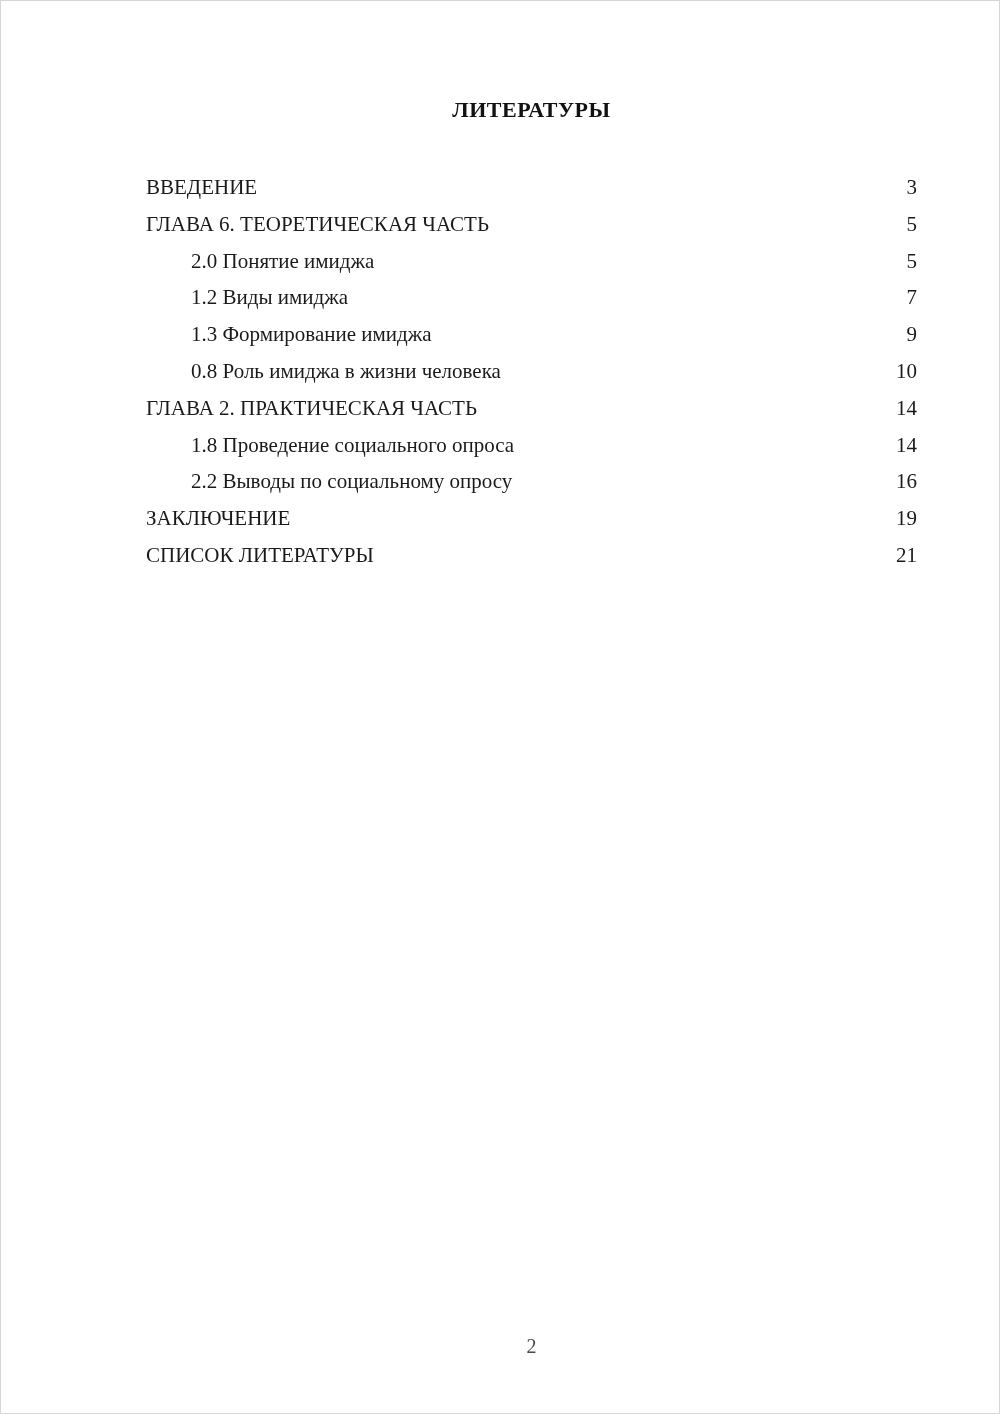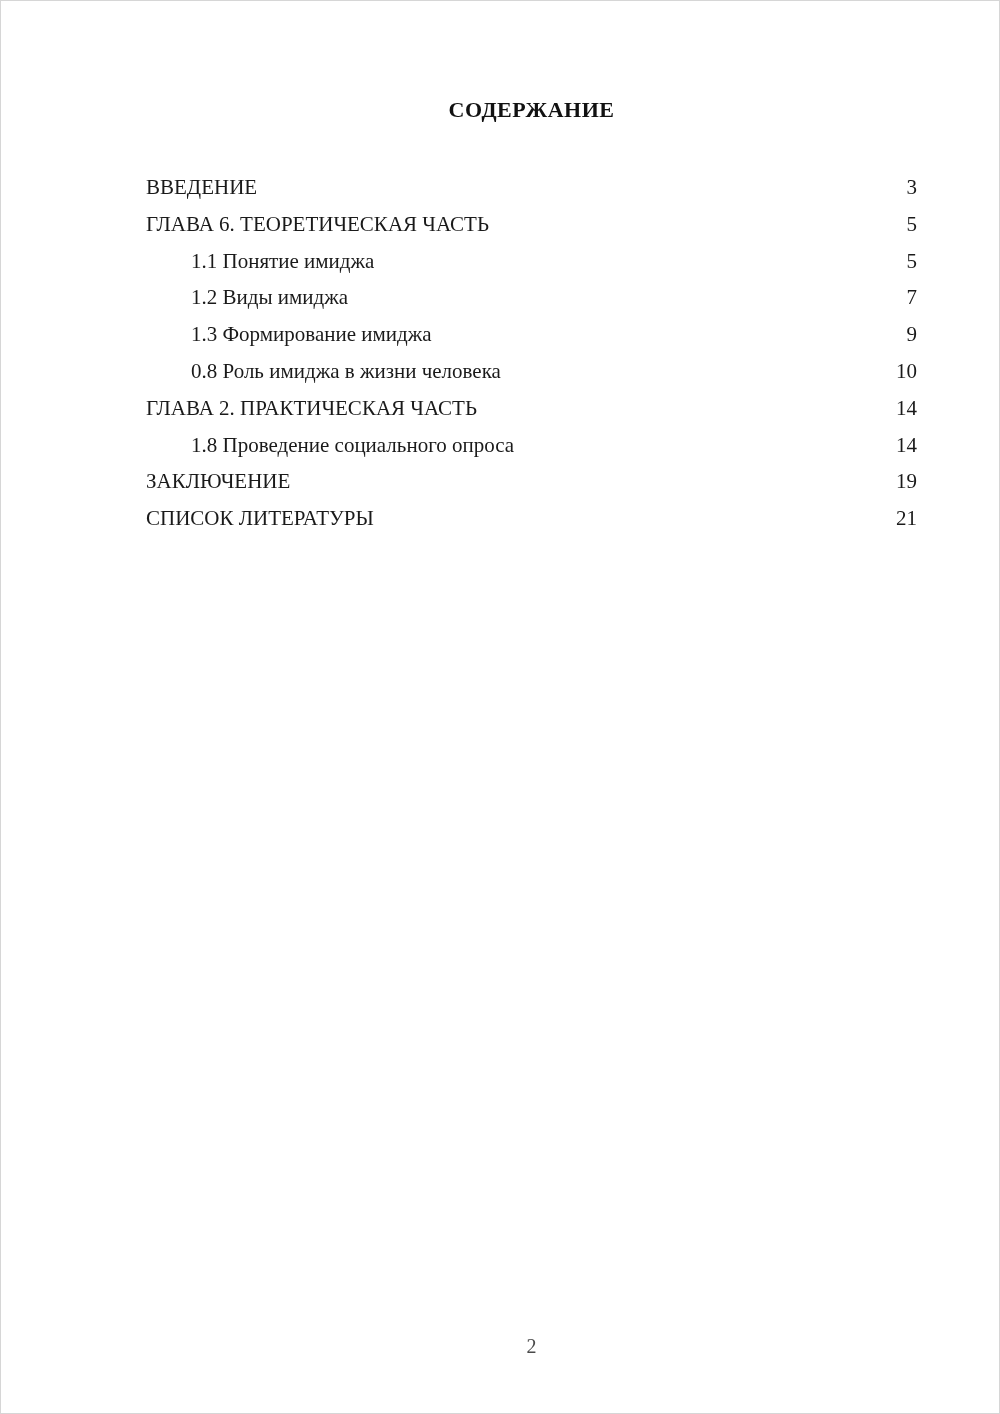--- a/index.html
+++ b/index.html
@@ -63,33 +63,33 @@
       text-align: center;
       font-size: 20px;
       color: #4a4a4a;
     }
   </style>
 </head>
 <body>
 
 <div class="page">
   <div class="content">
-    <h1 class="doc-title">СОДЕРЖАНИЕ</h1>
+    <h1 class="doc-title">ЛИТЕРАТУРЫ</h1>
 
     <div class="toc" id="toc-list">
         <div class="toc-row">
           <span class="toc-label">ВВЕДЕНИЕ</span>
           <span class="toc-page">3</span>
         </div>
         <div class="toc-row">
           <span class="toc-label">ГЛАВА 6. ТЕОРЕТИЧЕСКАЯ ЧАСТЬ</span>
           <span class="toc-page">5</span>
         </div>
         <div class="toc-row indent">
-          <span class="toc-label">1.1 Понятие имиджа</span>
+          <span class="toc-label">2.0 Понятие имиджа</span>
           <span class="toc-page">5</span>
         </div>
         <div class="toc-row indent">
           <span class="toc-label">1.2 Виды имиджа</span>
           <span class="toc-page">7</span>
         </div>
         <div class="toc-row indent">
           <span class="toc-label">1.3 Формирование имиджа</span>
           <span class="toc-page">9</span>
         </div>
@@ -98,20 +98,24 @@
           <span class="toc-page">10</span>
         </div>
         <div class="toc-row">
           <span class="toc-label">ГЛАВА 2. ПРАКТИЧЕСКАЯ ЧАСТЬ</span>
           <span class="toc-page">14</span>
         </div>
         <div class="toc-row indent">
           <span class="toc-label">1.8 Проведение социального опроса</span>
           <span class="toc-page">14</span>
         </div>
+        <div class="toc-row indent">
+          <span class="toc-label">2.2 Выводы по социальному опросу</span>
+          <span class="toc-page">16</span>
+        </div>
         <div class="toc-row">
           <span class="toc-label">ЗАКЛЮЧЕНИЕ</span>
           <span class="toc-page">19</span>
         </div>
         <div class="toc-row">
           <span class="toc-label">СПИСОК ЛИТЕРАТУРЫ</span>
           <span class="toc-page">21</span>
         </div>
       </div>
   </div>

